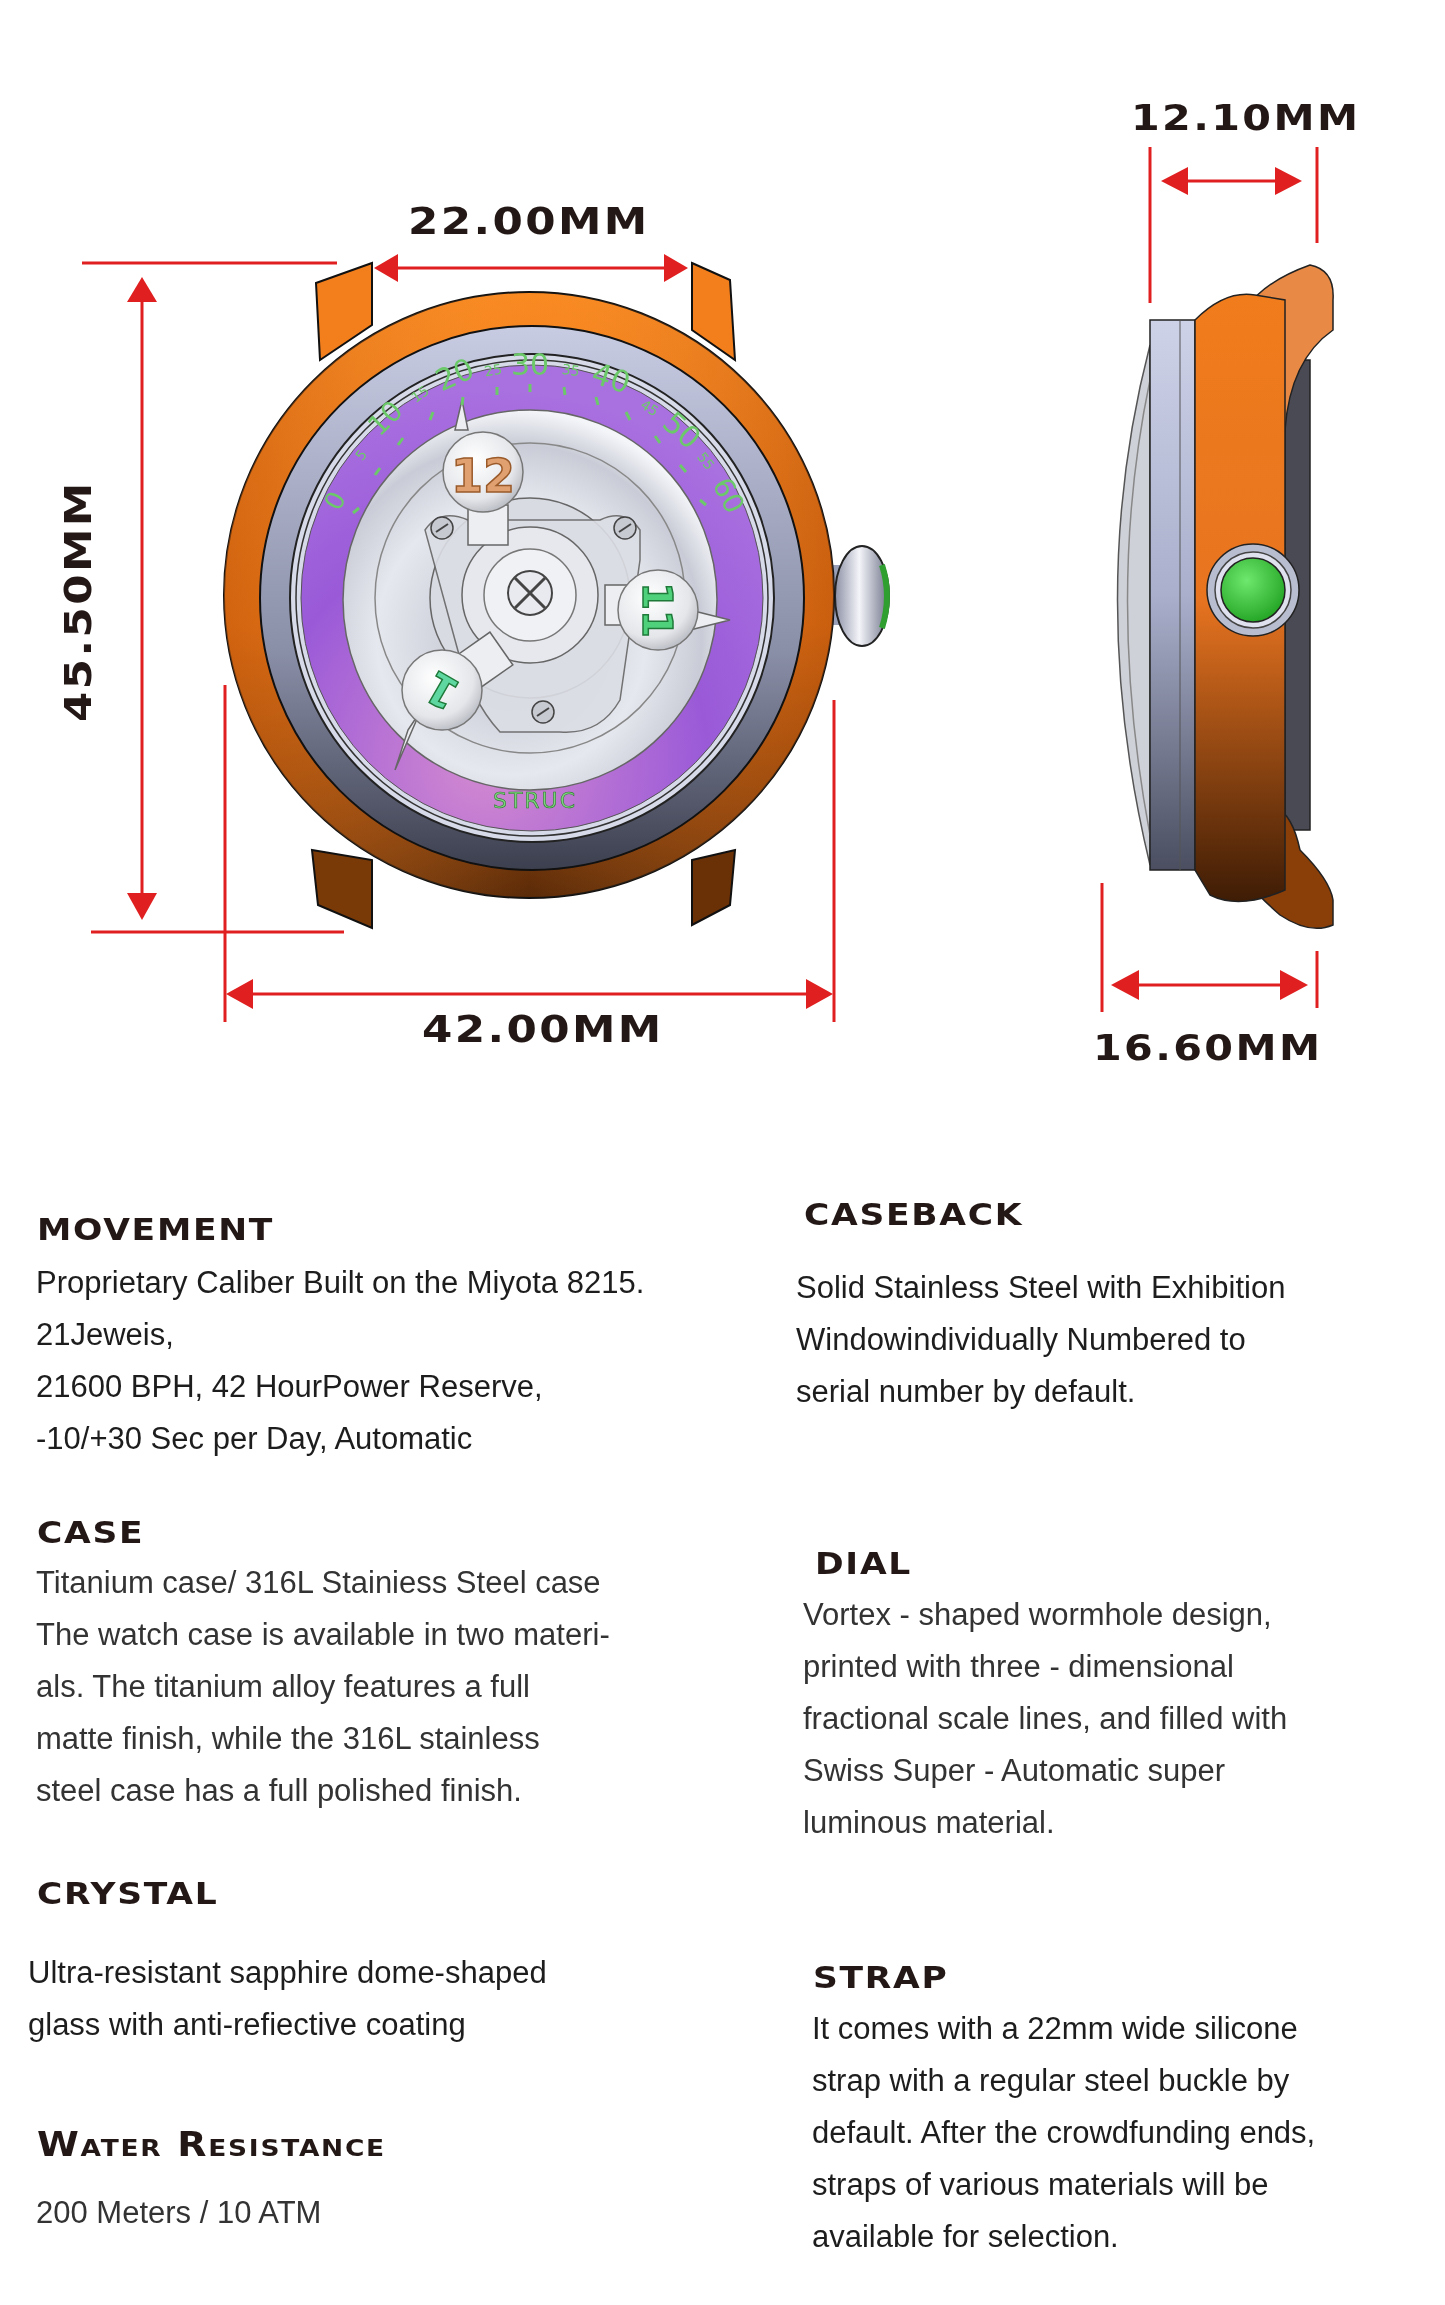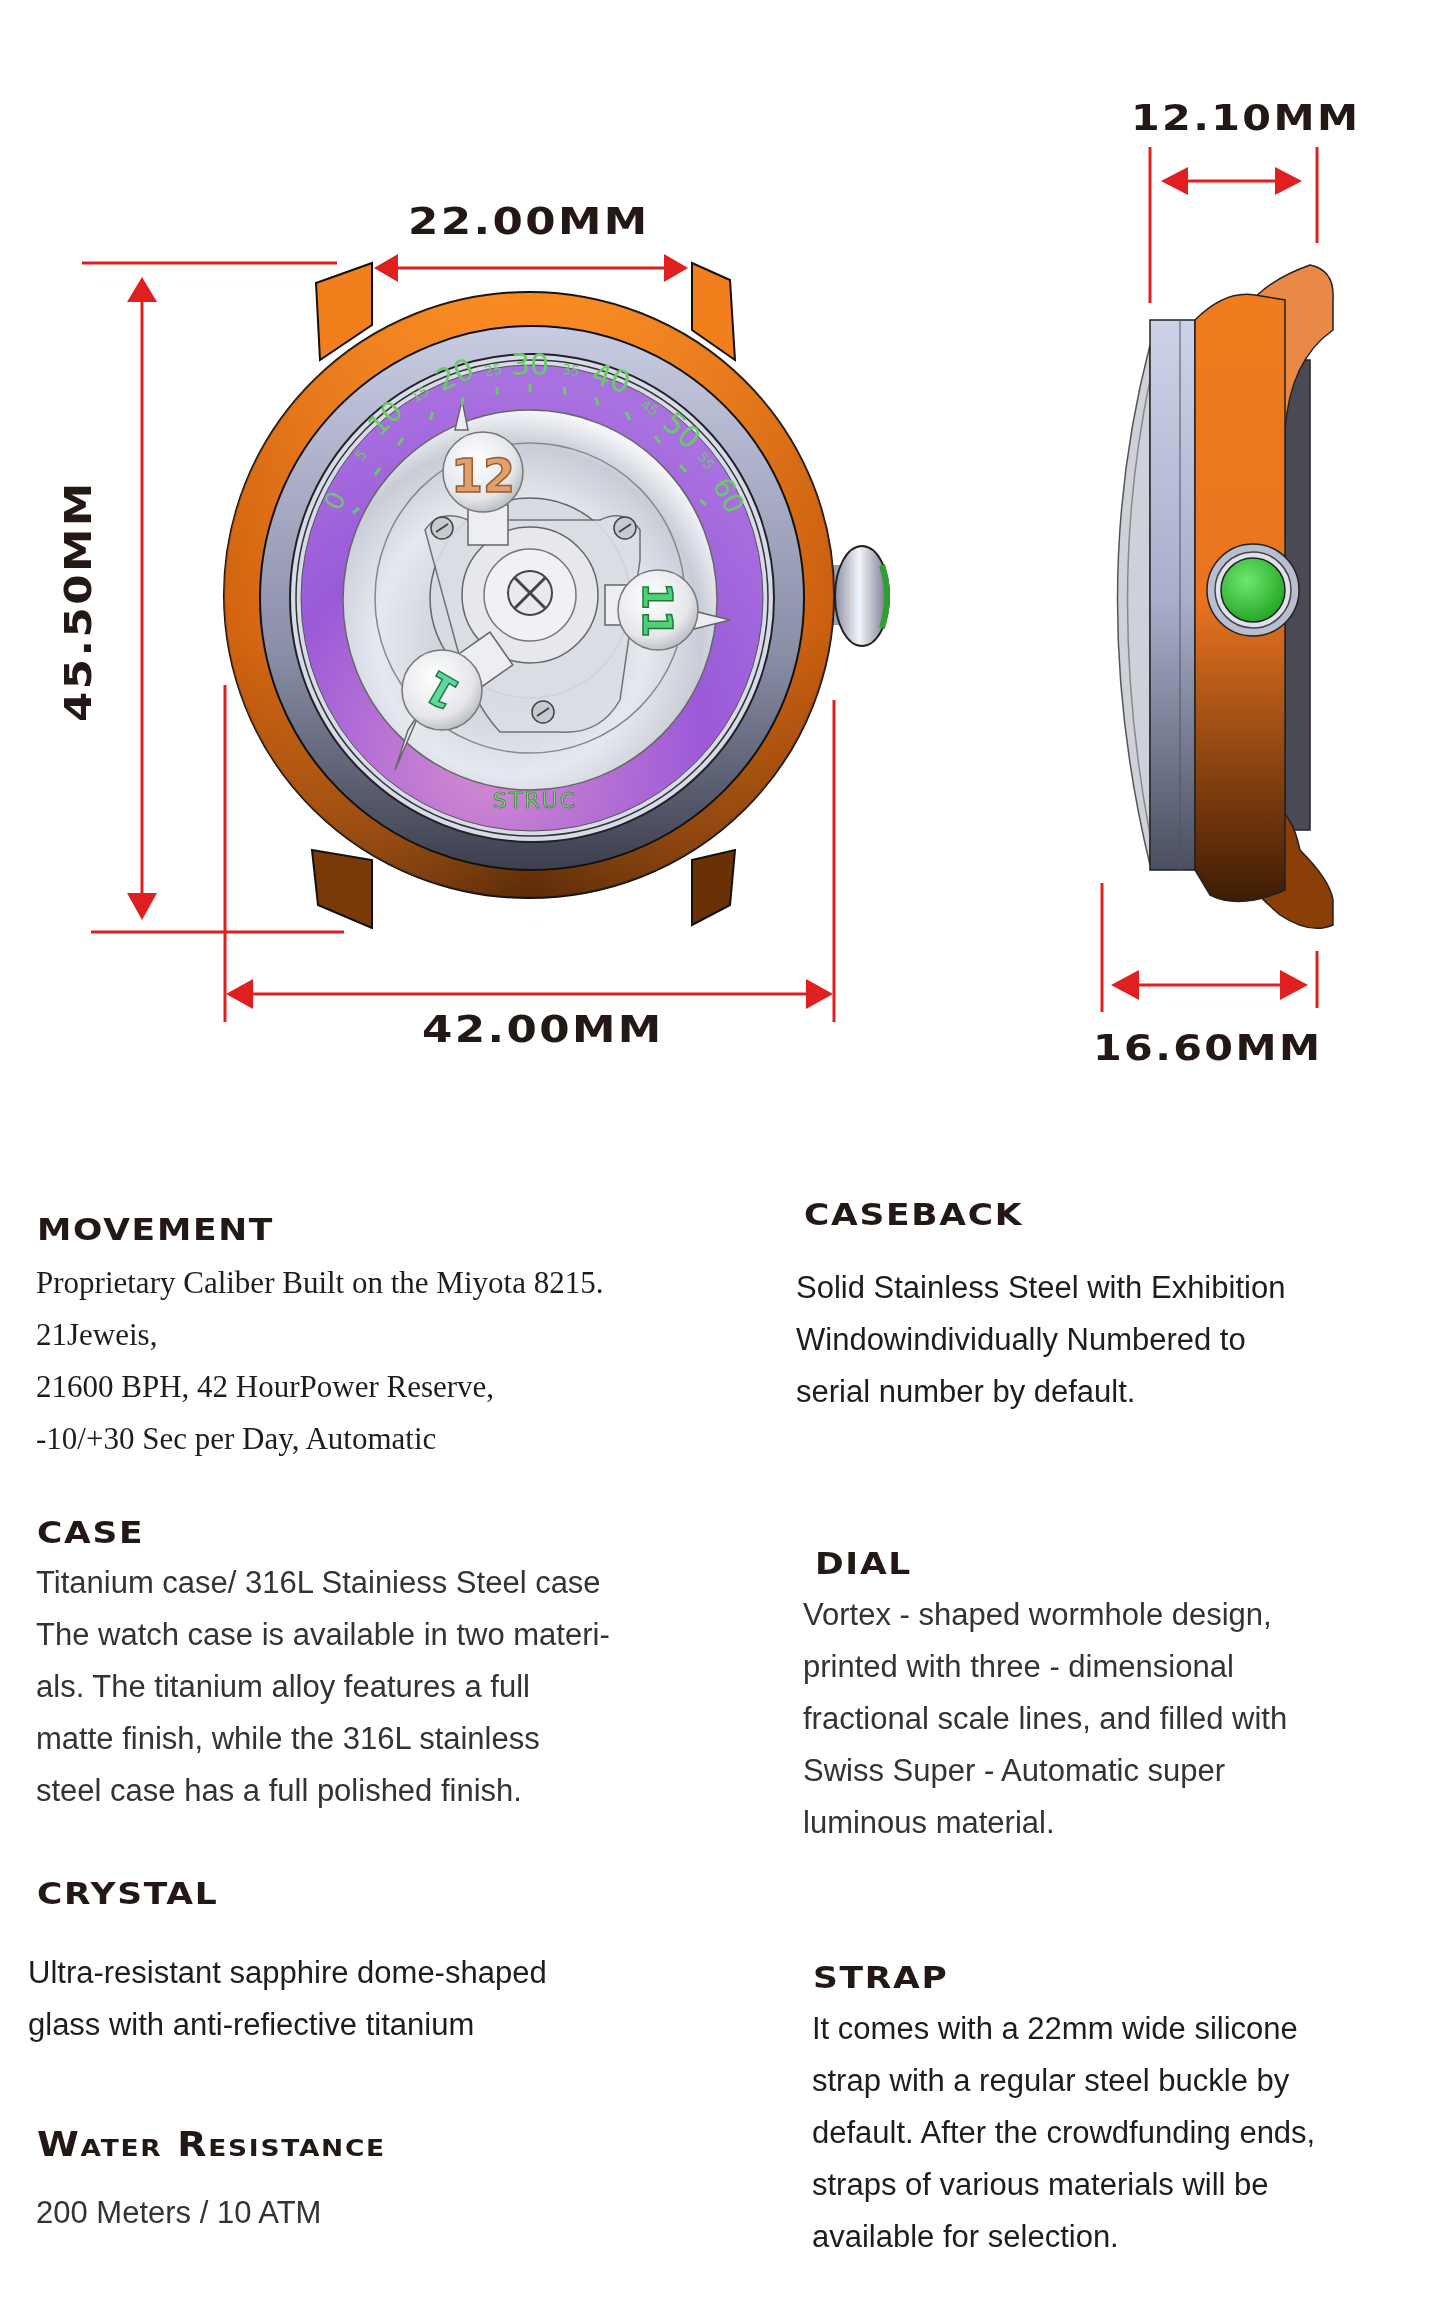--- a/index.html
+++ b/index.html
@@ -218,40 +218,40 @@
 </svg>
 
 <div class="dim" style="left:408px;top:203px;">22.00MM</div>
 <div class="dim" style="left:422px;top:1011px;">42.00MM</div>
 <div class="dim" style="left:1131px;top:101px;font-size:35px;">12.10MM</div>
 <div class="dim" style="left:1093px;top:1031px;font-size:35px;">16.60MM</div>
 <div class="dim-rot" style="left:60px;top:722px;transform:rotate(-90deg) scaleX(1.18);">45.50MM</div>
 
 <section>
   <div class="h" style="left:37px;top:1215px;">MOVEMENT</div>
-  <div class="p" style="left:36px;top:1257px;font-family:Liberation Serif, serif;">
+  <div class="p" style="left:36px;top:1257px;">
     <div>Proprietary Caliber Built on the Miyota 8215.</div>
     <div>21Jeweis,</div>
     <div>21600 BPH,  42 HourPower Reserve,</div>
     <div>-10/+30 Sec per Day, Automatic</div>
   </div>
 
   <div class="h" style="left:37px;top:1518px;">CASE</div>
   <div class="p gray" style="left:36px;top:1557px;">
     <div>Titanium  case/ 316L Stainiess Steel case</div>
     <div>The watch case is available in two materi-</div>
     <div>als. The titanium alloy features a full</div>
     <div>matte finish, while the 316L stainless</div>
     <div>steel case has a full polished finish.</div>
   </div>
 
   <div class="h" style="left:37px;top:1879px;">CRYSTAL</div>
   <div class="p" style="left:28px;top:1947px;">
     <div>Ultra-resistant sapphire dome-shaped</div>
-    <div>glass with anti-refiective titanium</div>
+    <div>glass with anti-refiective coating</div>
   </div>
 
   <div class="h sc" style="left:37px;top:2128px;">Water Resistance</div>
   <div class="p gray" style="left:36px;top:2187px;">
     <div>200 Meters / 10 ATM</div>
   </div>
 </section>
 
 <section>
   <div class="h" style="left:804px;top:1200px;">CASEBACK</div>

